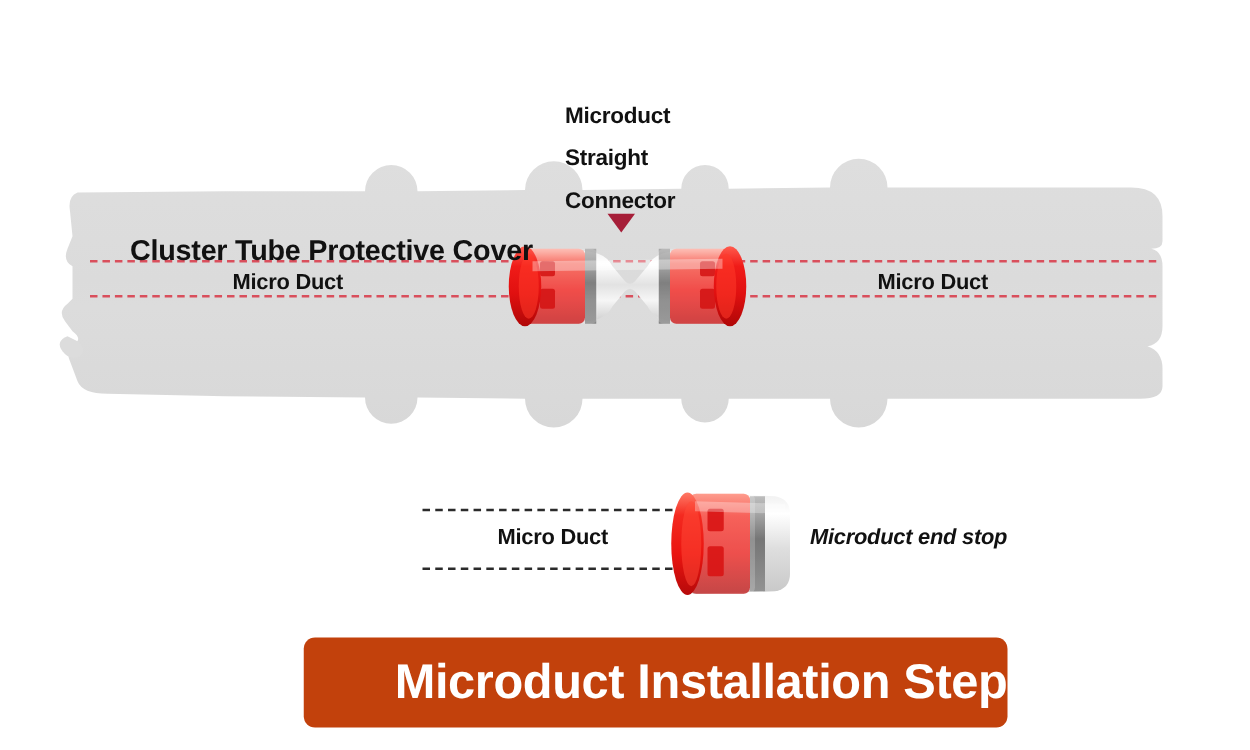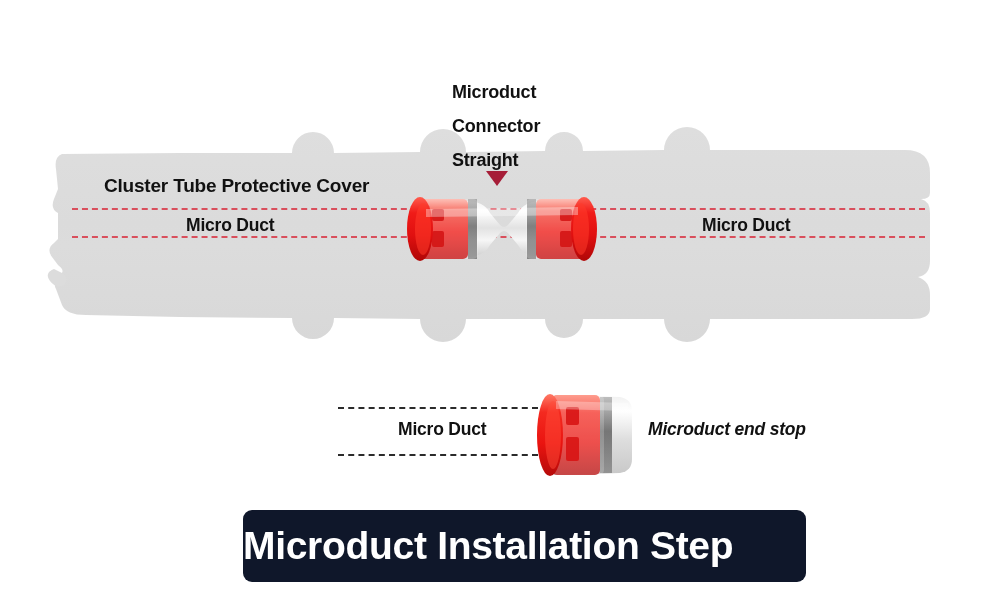--- a/index.html
+++ b/index.html
@@ -49,22 +49,22 @@
     top: 52px;
     font-size: 18px;
     line-height: 34px;
     text-align: left;
     font-weight: bold;
   }
   #connector-label div { display: block; }
 
   #cluster-cover-label {
     left: 104px;
-    top: 152px;
-    font-size: 19px;
+    top: 164px;
+    font-size: 23px;
   }
 
   #microduct-left-label {
     left: 186px;
     top: 192px;
     font-size: 17.5px;
   }
 
   #microduct-right-label {
     left: 702px;
@@ -124,25 +124,25 @@
     font-style: italic;
   }
 
   
   #title-banner {
     position: absolute;
     left: 243px;
     top: 487px;
     width: 563px;
     height: 72px;
-    background: #0f172a;
+    background: #c2410c;
     border-radius: 9px;
     display: flex;
     align-items: center;
-    justify-content: flex-start;
+    justify-content: flex-end;
   }
   #title-text {
     color: #ffffff;
     font-size: 39px;
     font-weight: bold;
     font-family: "Liberation Sans", sans-serif;
     letter-spacing: -0.3px;
     white-space: nowrap;
   }
 </style>
@@ -266,22 +266,22 @@
       <ellipse cx="27" cy="50" rx="8" ry="26" fill="#ff3a2a" opacity="0.55"></ellipse>
 
       <ellipse cx="188" cy="50" rx="13" ry="32" fill="url(#redCapL)"></ellipse>
       <ellipse cx="185" cy="50" rx="8" ry="26" fill="#ff3a2a" opacity="0.55"></ellipse>
 
       <path d="M 30,30 L 182,28 L 182,36 L 30,38 Z" fill="#ffffff" opacity="0.35"></path>
     </svg>
 
     <div class="label-text" id="connector-label">
       <div>Microduct</div>
+      <div>Straight</div>
       <div>Connector</div>
-      <div>Straight</div>
     </div>
 
     <div id="connector-arrow"></div>
 
     <div class="label-text" id="cluster-cover-label">Cluster Tube Protective Cover</div>
 
     <div class="label-text" id="microduct-left-label">Micro Duct</div>
 
     <div class="label-text" id="microduct-right-label">Micro Duct</div>
   </div>

